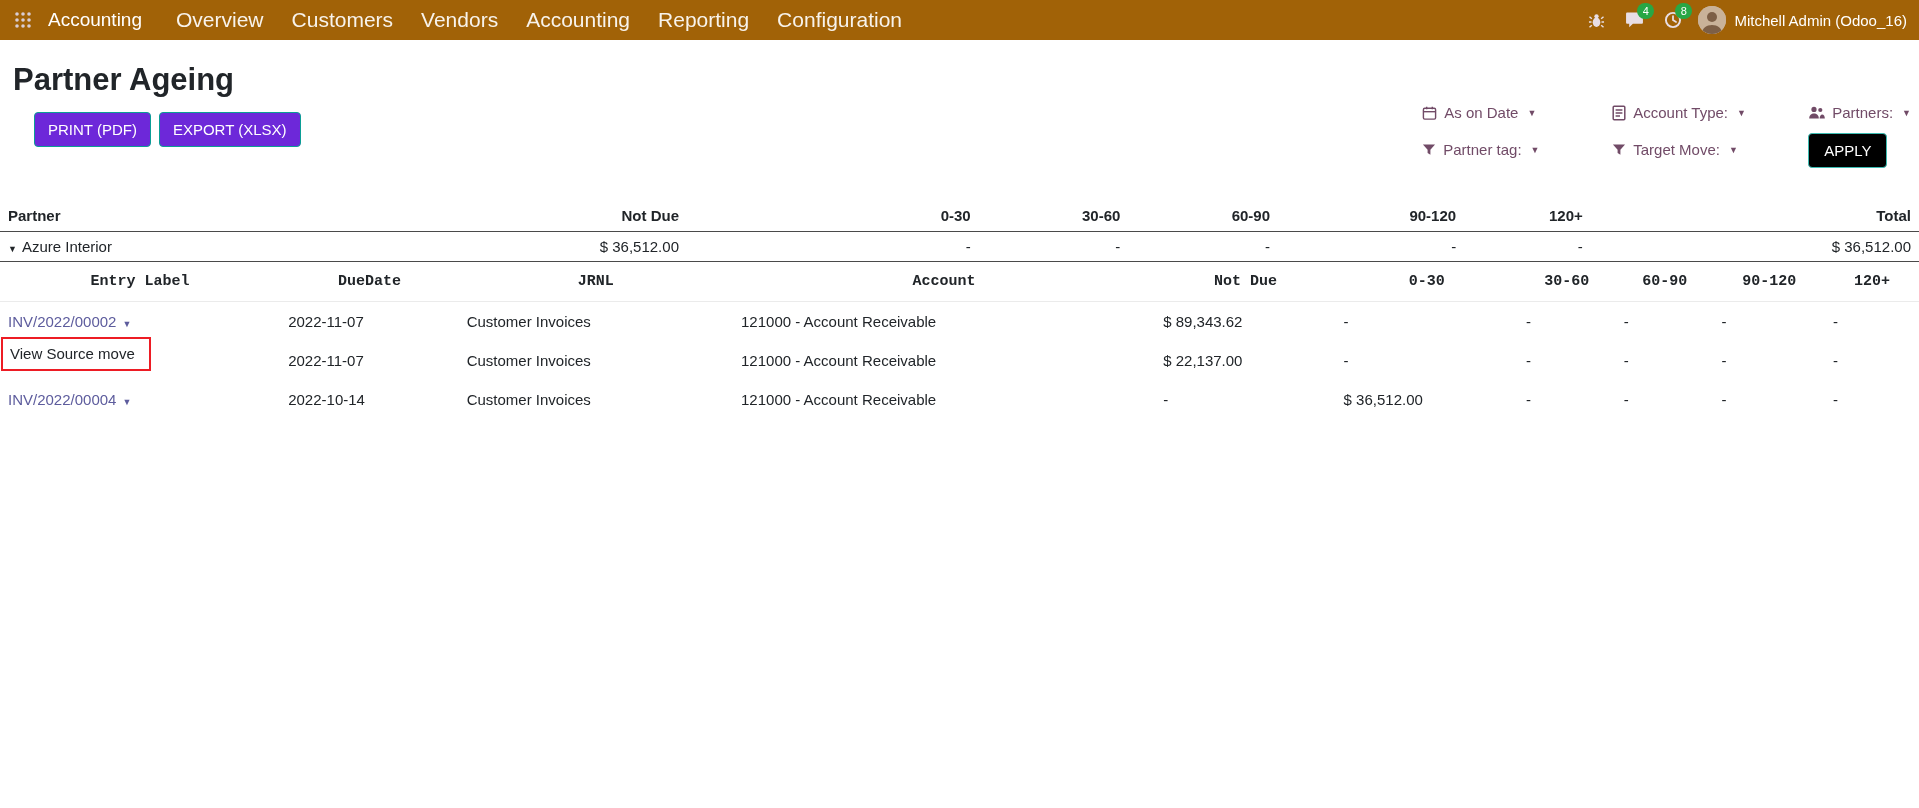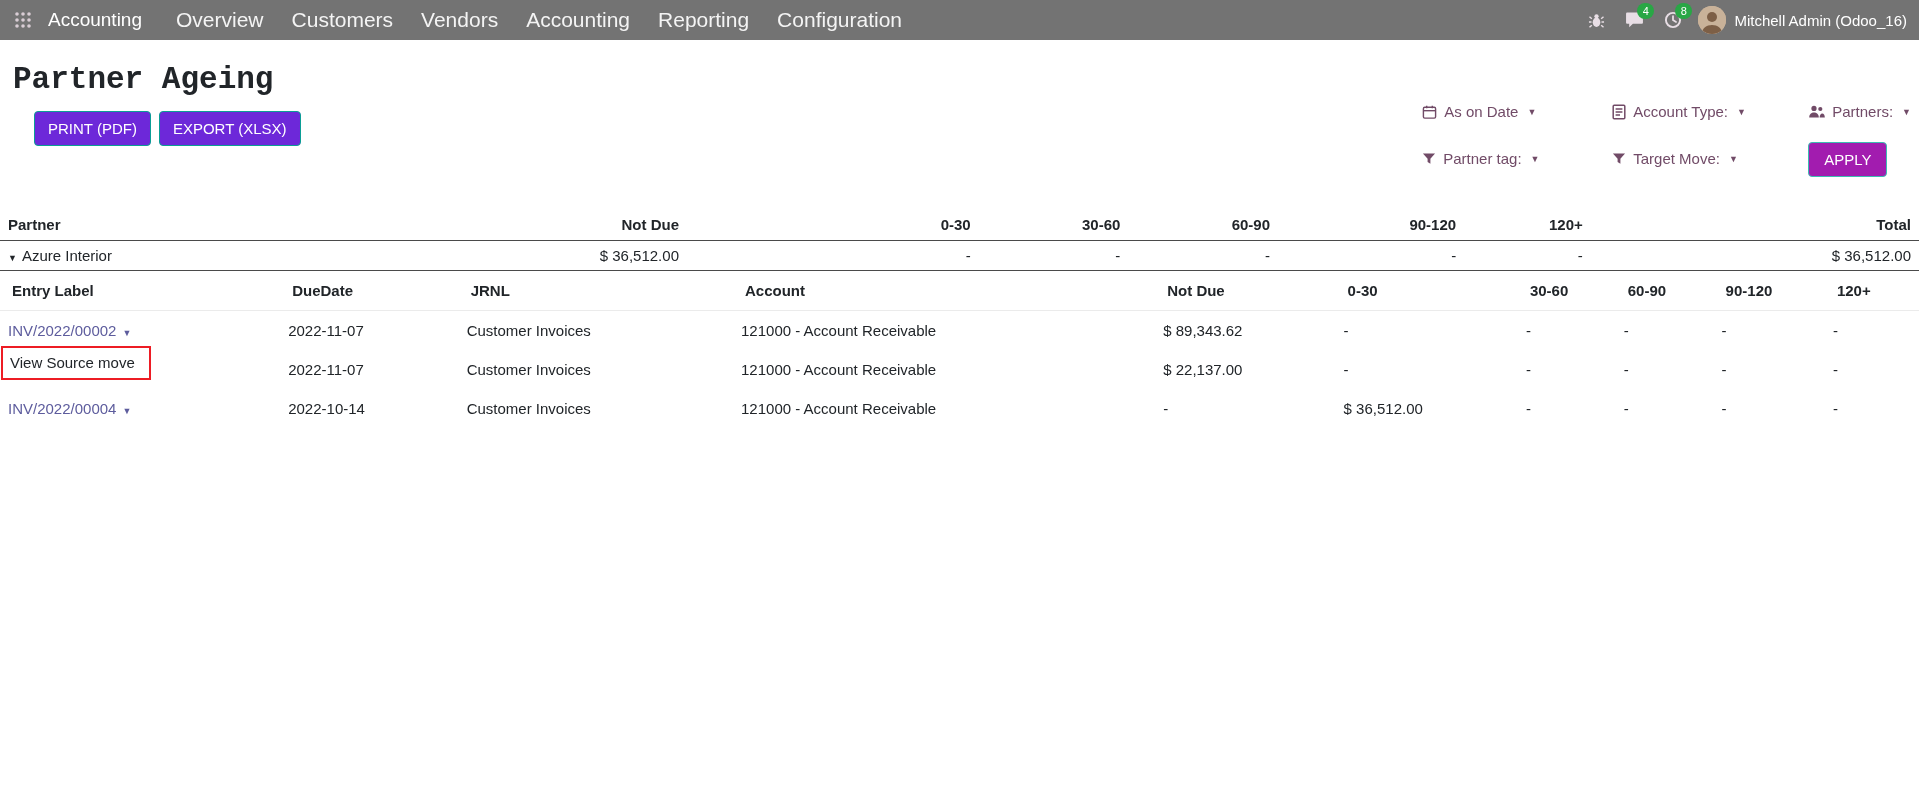--- a/index.html
+++ b/index.html
@@ -8,21 +8,21 @@
     width: 1919px; height: 808px;
     background: #ffffff;
     font-family: "Liberation Sans", sans-serif;
     color: #212529;
     overflow: hidden;
   }
 
   
   .topbar {
     height: 40px;
-    background: #737373;
+    background: #a16207;
     display: flex;
     align-items: center;
     justify-content: space-between;
     color: #fff;
     padding-right: 8px;
   }
   .tb-left { display: flex; align-items: center; height: 100%; }
   .apps-btn {
     width: 46px; height: 100%;
     display: flex; align-items: center; justify-content: center;
@@ -74,21 +74,20 @@
     flex: none;
   }
   .user-name { font-size: 15px; color: #ffffff; white-space: nowrap; padding-right: 4px; cursor: pointer; }
 
   
   .page-title {
     font-size: 31px;
     font-weight: 700;
     margin: 22px 0 14px 13px;
     color: #212529;
-    font-family: Liberation Mono, monospace;
   }
   .controls-row {
     display: flex;
     justify-content: space-between;
     align-items: flex-start;
     padding: 0 8px 0 34px;
   }
   .left-buttons { display: flex; gap: 8px; }
   .btn-teal {
     background: #6d28d9;
@@ -97,35 +96,35 @@
     font-size: 15px;
     padding: 8px 13px;
     border-radius: 4px;
     cursor: pointer;
     font-family: "Liberation Sans", sans-serif;
     white-space: nowrap;
   }
   .filters {
     display: grid;
     grid-template-columns: 190px 196px auto;
-    gap: 20px 0;
+    gap: 10px 0;
     align-items: center;
     justify-items: start;
     margin-top: -8px;
   }
   .filter-item {
     display: flex; align-items: center; gap: 7px;
     color: #714B67;
     font-size: 15px;
     white-space: nowrap;
     cursor: pointer;
   }
   .caret { font-size: 9px; color: #714B67; padding-left: 2px; }
   .btn-apply {
-    background: #a21caf;
+    background: #000000;
     border: 1px solid #3CBCB2;
     color: #fff;
     font-size: 15px;
     padding: 8px 15px;
     border-radius: 4px;
     cursor: pointer;
     font-family: "Liberation Sans", sans-serif;
     margin-top: 2px;
   }
 
@@ -147,25 +146,26 @@
   .partner-name { cursor: pointer; }
 
   
   .detail-table {
     width: 100%;
     border-collapse: collapse;
     font-size: 15px;
     table-layout: fixed;
   }
   .detail-table th {
-    text-align: left;
+    text-align: center;
     font-weight: 700;
     padding: 11px 12px;
     white-space: nowrap;
     border-bottom: 1px solid #ebebeb;
+    font-family: Liberation Mono, monospace;
   }
   .detail-table td { text-align: left; padding: 11px 8px; white-space: nowrap; vertical-align: middle; }
   .inv-link { color: #5D5C9D; cursor: pointer; text-decoration: none; }
   .link-caret { font-size: 9px; color: #5D5C9D; margin-left: 6px; cursor: pointer; }
 
   .annotation-box {
     display: inline-block;
     border: 2px solid #ED1C24;
     background: #ffffff;
     color: #212529;

